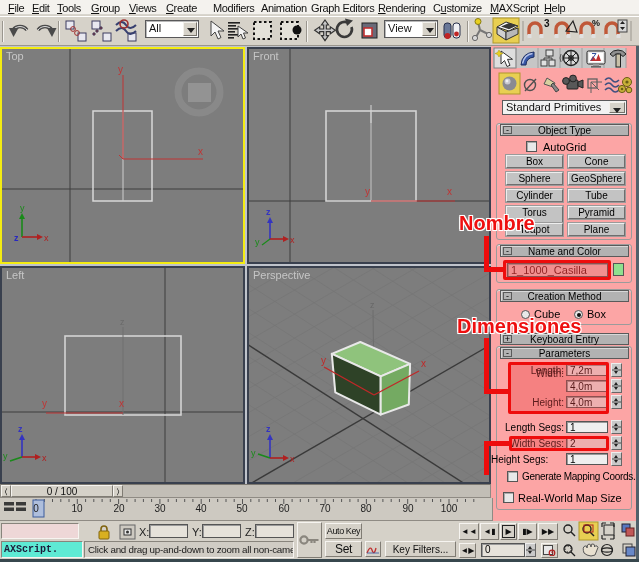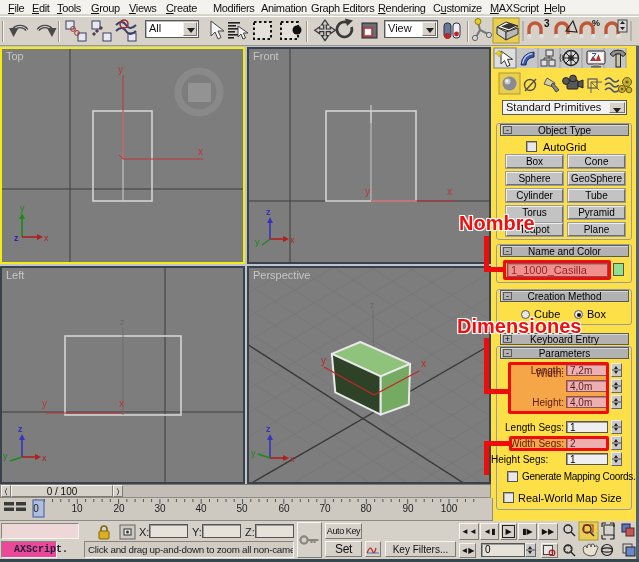--- a/index.html
+++ b/index.html
@@ -19,21 +19,21 @@
 .ddbtn:after{content:"";position:absolute;left:3px;top:5px;border:4px solid transparent;border-top:5px solid #222;}
 
 #viewarea{left:0;top:46px;width:491px;height:438px;background:#bfc3cb;}
 .vp{position:absolute;background:#7d7d7d;overflow:hidden;}
 .vplabel{position:absolute;left:4px;top:1px;font-size:11px;color:#c6c6c6;}
 #vpTop{left:0;top:1px;width:245px;height:217px;border:2px solid #f4ec11;}
 #vpFront{left:247px;top:1px;width:244px;height:217px;border:1px solid #2c3340;border-width:2px 2px 2px 2px;border-color:#39404e;}
 #vpLeft{left:0;top:220px;width:245px;height:218px;border:2px solid #39404e;}
 #vpPersp{left:247px;top:220px;width:244px;height:218px;border:2px solid #39404e;}
 
-#panel{left:491px;top:46px;width:145px;height:475px;background:#fde047;}
+#panel{left:491px;top:46px;width:145px;height:475px;background:#fca5a5;}
 .rollhead{position:absolute;left:9px;width:129px;height:12px;background:#b2b2b2;border:1px solid #5a5a5a;box-shadow:inset 1px 1px 0 #d8d8d8;font-size:10px;color:#000;text-align:center;line-height:11px;}
 .rollhead .pm{position:absolute;left:2px;top:1px;width:9px;height:8px;background:#b2b2b2;border:1px solid #5a5a5a;font-size:9px;line-height:6px;text-align:center;color:#000;}
 .btn{position:absolute;background:#c3c3c3;border:1px solid;border-color:#eeeeee #6e6e6e #6e6e6e #eeeeee;box-shadow:0 0 0 1px #9a9a9a;font-size:10px;color:#000;text-align:center;}
 .chk{position:absolute;width:11px;height:11px;background:#e8e8e8;border:1px solid #555;box-shadow:inset 1px 1px 0 #aaa;}
 .radio{position:absolute;width:9px;height:9px;background:#e8e8e8;border:1px solid #555;border-radius:50%;}
 .lbl{position:absolute;font-size:10px;color:#000;white-space:pre;}
 .fld{position:absolute;background:#efefef;border:1px solid #555;box-shadow:inset 1px 1px 0 #999;font-size:10px;color:#000;}
 .fld span{position:absolute;left:3px;top:0px;}
 .spin{position:absolute;width:11px;height:14px;background:linear-gradient(#c9c9c9 0 45%,#8a8a8a 45% 55%,#c9c9c9 55% 100%);border:1px solid;border-color:#eee #666 #666 #eee;}
 .spin:before{content:"";position:absolute;left:2px;top:2px;width:0;height:0;border-left:2.5px solid transparent;border-right:2.5px solid transparent;border-bottom:3px solid #222;}
@@ -541,21 +541,21 @@
           <text x="284" y="14">60</text>
           <text x="325" y="14">70</text>
           <text x="366" y="14">80</text>
           <text x="408" y="14">90</text>
           <text x="449" y="14">100</text>
         </g>
     </svg>
   </div>
   <div id="statusbar" class="abs">
     <div class="abs" style="left:1px;top:2px;width:78px;height:16px;background:#eed7d7;border:1px solid;border-color:#88847c #f6f4f0 #f6f4f0 #88847c"></div>
-    <div class="abs" style="left:1px;top:20px;width:56px;height:17px;background:#ec4899;border:1px solid;border-color:#88847c #f6f4f0 #f6f4f0 #88847c;font-family:'Liberation Mono',monospace;font-size:10px;font-weight:bold;color:#1c1c3a;line-height:15px;padding-left:12px">AXScript.</div>
+    <div class="abs" style="left:1px;top:20px;width:82px;height:17px;background:#5eead4;border:1px solid;border-color:#88847c #f6f4f0 #f6f4f0 #88847c;font-family:'Liberation Mono',monospace;font-size:10px;font-weight:bold;color:#1c1c3a;line-height:15px;padding-left:2px">AXScript.</div>
 
     <svg class="abs" style="left:96px;top:3px" width="44" height="16" viewBox="0 0 44 16">
       <rect x="3" y="7" width="10" height="8" rx="1" fill="#d8b020" stroke="#806410"></rect>
       <path d="M5 7 v-2 a3 3 0 0 1 6 0 v2" fill="none" stroke="#806410" stroke-width="1.6"></path>
       <rect x="24" y="1" width="15" height="14" fill="#cdc9c1" stroke="#666"></rect>
       <rect x="28" y="5" width="7" height="6" fill="#e8e8e8" stroke="#333"></rect>
       <circle cx="31.5" cy="8" r="1.5" fill="#333"></circle>
     </svg>
     <div class="lbl" style="left:139px;top:5px;font-size:11px;color:#222">X:</div>
     <div class="fld" style="left:149px;top:3px;width:39px;height:14px;background:#e6e2da"></div>

